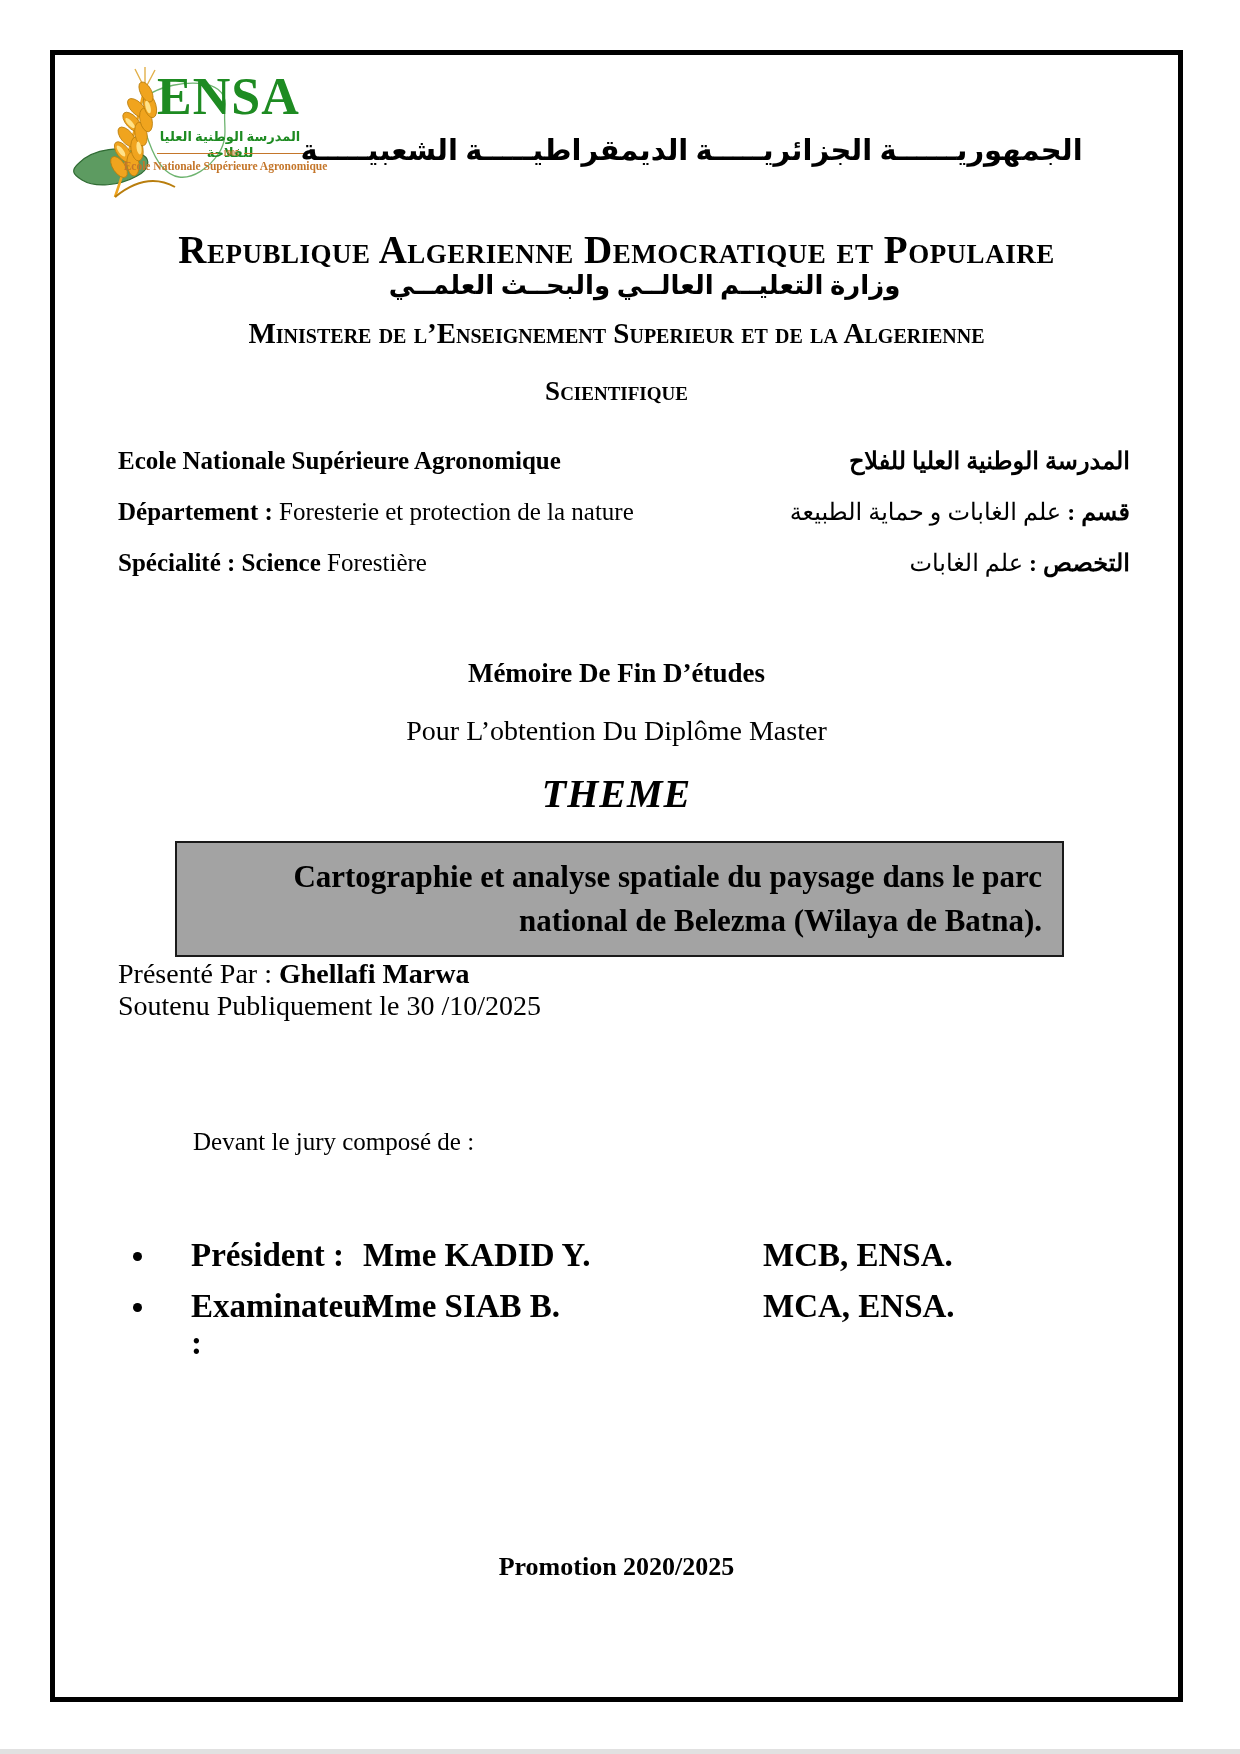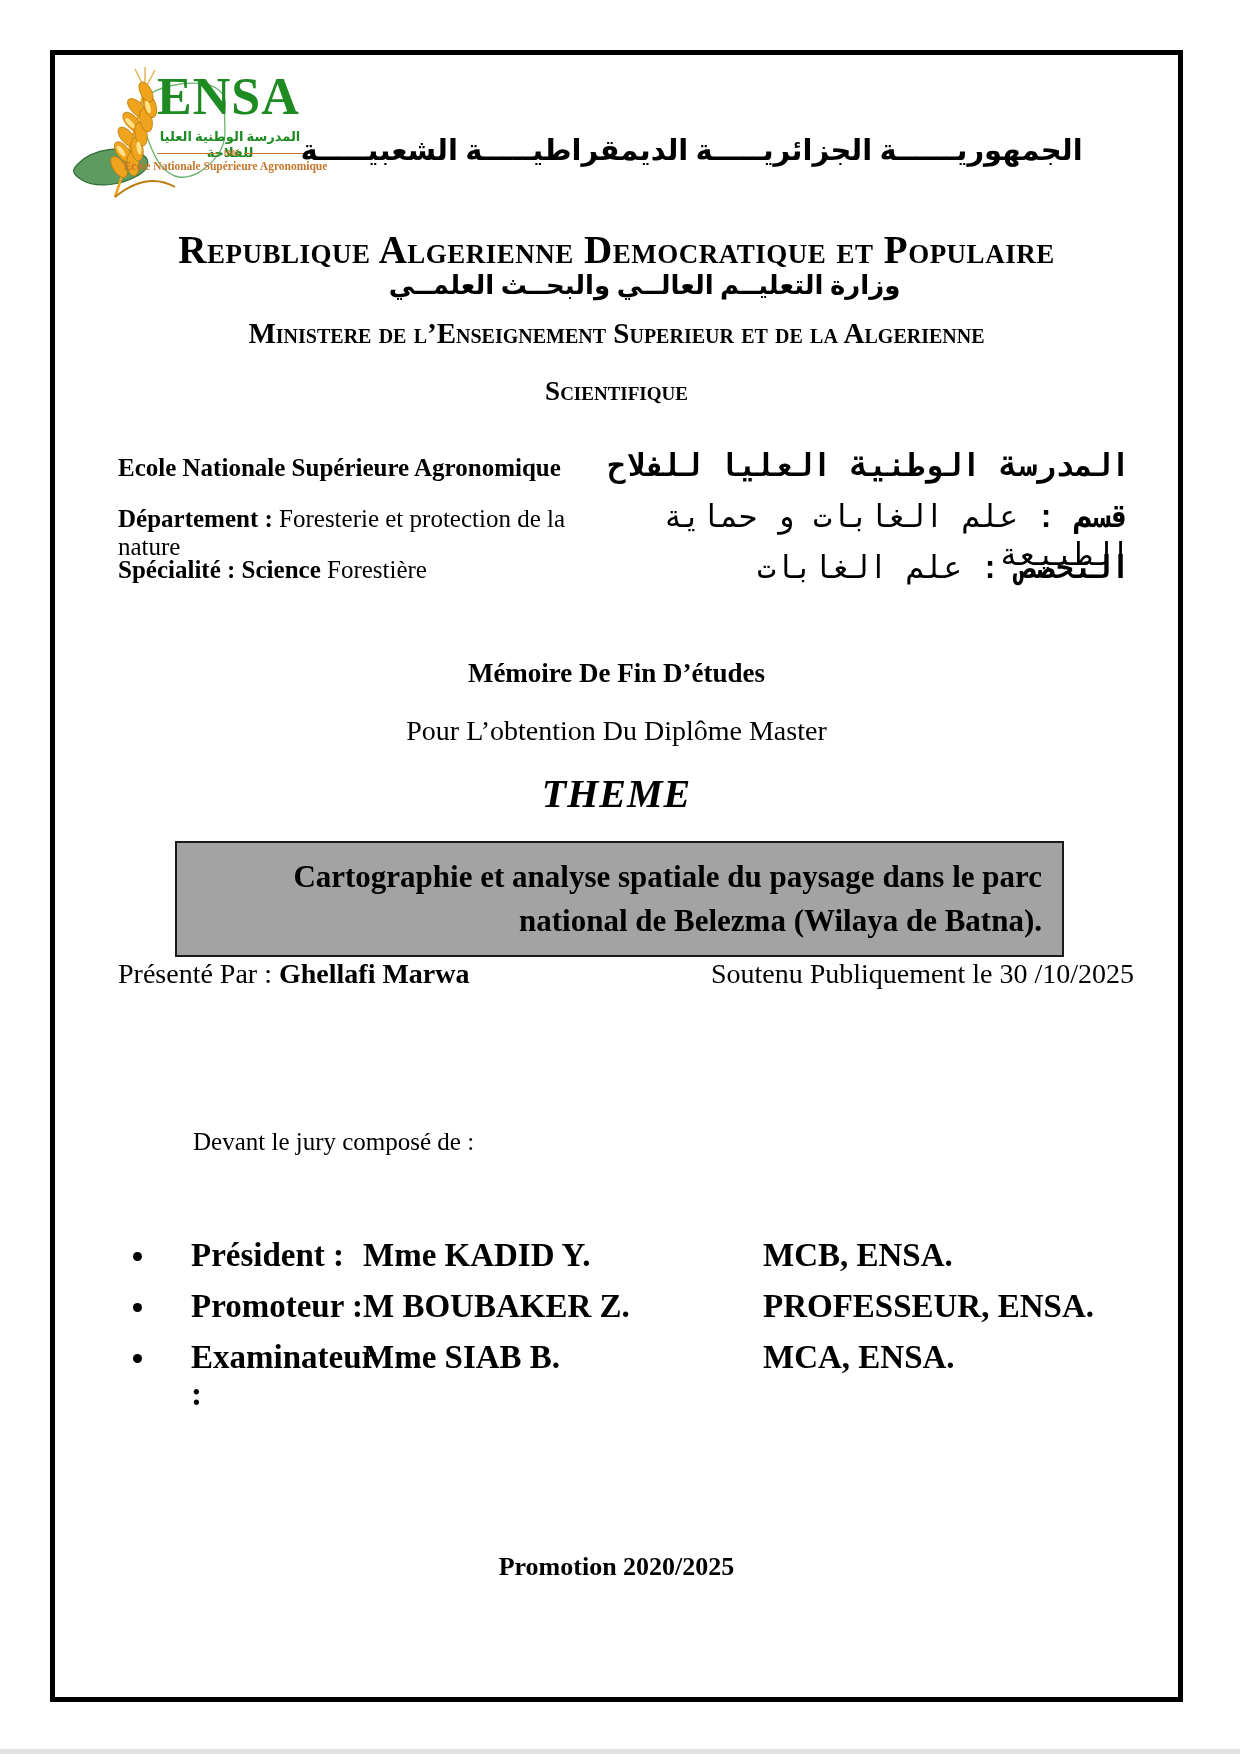--- a/index.html
+++ b/index.html
@@ -76,21 +76,21 @@
 
   
   .inst-row{
     left:0;width:100%;box-sizing:border-box;
     padding:0 48px 0 63px;
     display:flex;justify-content:space-between;align-items:baseline;
     font-size:25px;
   }
   .inst-row .fr b{font-weight:bold;}
   .inst-row .ar{
-    direction:rtl;font-family:Liberation Mono, monospace;font-size:31px;
+    direction:rtl;font-family:Liberation Serif, serif;font-size:24px;
   }
   .row-school{top:392px;font-weight:bold;}
   .row-dept{top:443px;}
   .row-spec{top:494px;}
   .lbl{font-weight:bold;}
 
   
   .memoir-title{left:0;width:100%;top:603px;text-align:center;font-weight:bold;font-size:27px;}
   .memoir-sub{left:0;width:100%;top:660px;text-align:center;font-size:28px;}
   .theme-head{left:0;width:100%;top:715px;text-align:center;font-weight:bold;font-style:italic;font-size:40px;letter-spacing:1px;}
@@ -98,20 +98,21 @@
     left:120px;top:786px;width:845px;
     border:2px solid #1a1a1a;background:#a3a3a3;
     padding:12px 20px;
     text-align:right;font-weight:bold;font-size:31px;line-height:1.42;
   }
   .presented-row{
     left:0;width:100%;box-sizing:border-box;top:903px;
     padding:0 44px 0 63px;
     display:flex;justify-content:space-between;align-items:baseline;
     font-size:28px;
+    flex-direction:column;
   }
   .presented-row .name{font-weight:bold;}
 
   .jury-intro{left:138px;top:1073px;font-size:25px;}
 
   
   .jury{left:0;top:1182px;width:100%;box-sizing:border-box;padding-left:78px;}
   .jury-row{
     display:grid;grid-template-columns:58px 172px 400px auto;
     align-items:baseline;
@@ -208,26 +209,20 @@
 
   <div class="abs jury">
     <div class="jury-row">
       <span><span class="dot"></span></span>
       <span>Président :</span>
       <span>Mme KADID Y.</span>
       <span>MCB, ENSA.</span>
     </div>
     <div class="jury-row">
       <span><span class="dot"></span></span>
-      <span>Promoteur :</span>
-      <span>M BOUBAKER  Z.</span>
-      <span>PROFESSEUR, ENSA.</span>
-    </div>
-    <div class="jury-row">
-      <span><span class="dot"></span></span>
       <span>Examinateur :</span>
       <span>Mme SIAB B.</span>
       <span>MCA, ENSA.</span>
     </div>
   </div>
 
   <div class="abs promotion">Promotion 2020/2025</div>
 </div>
 
 <div class="scan-edge"></div>

